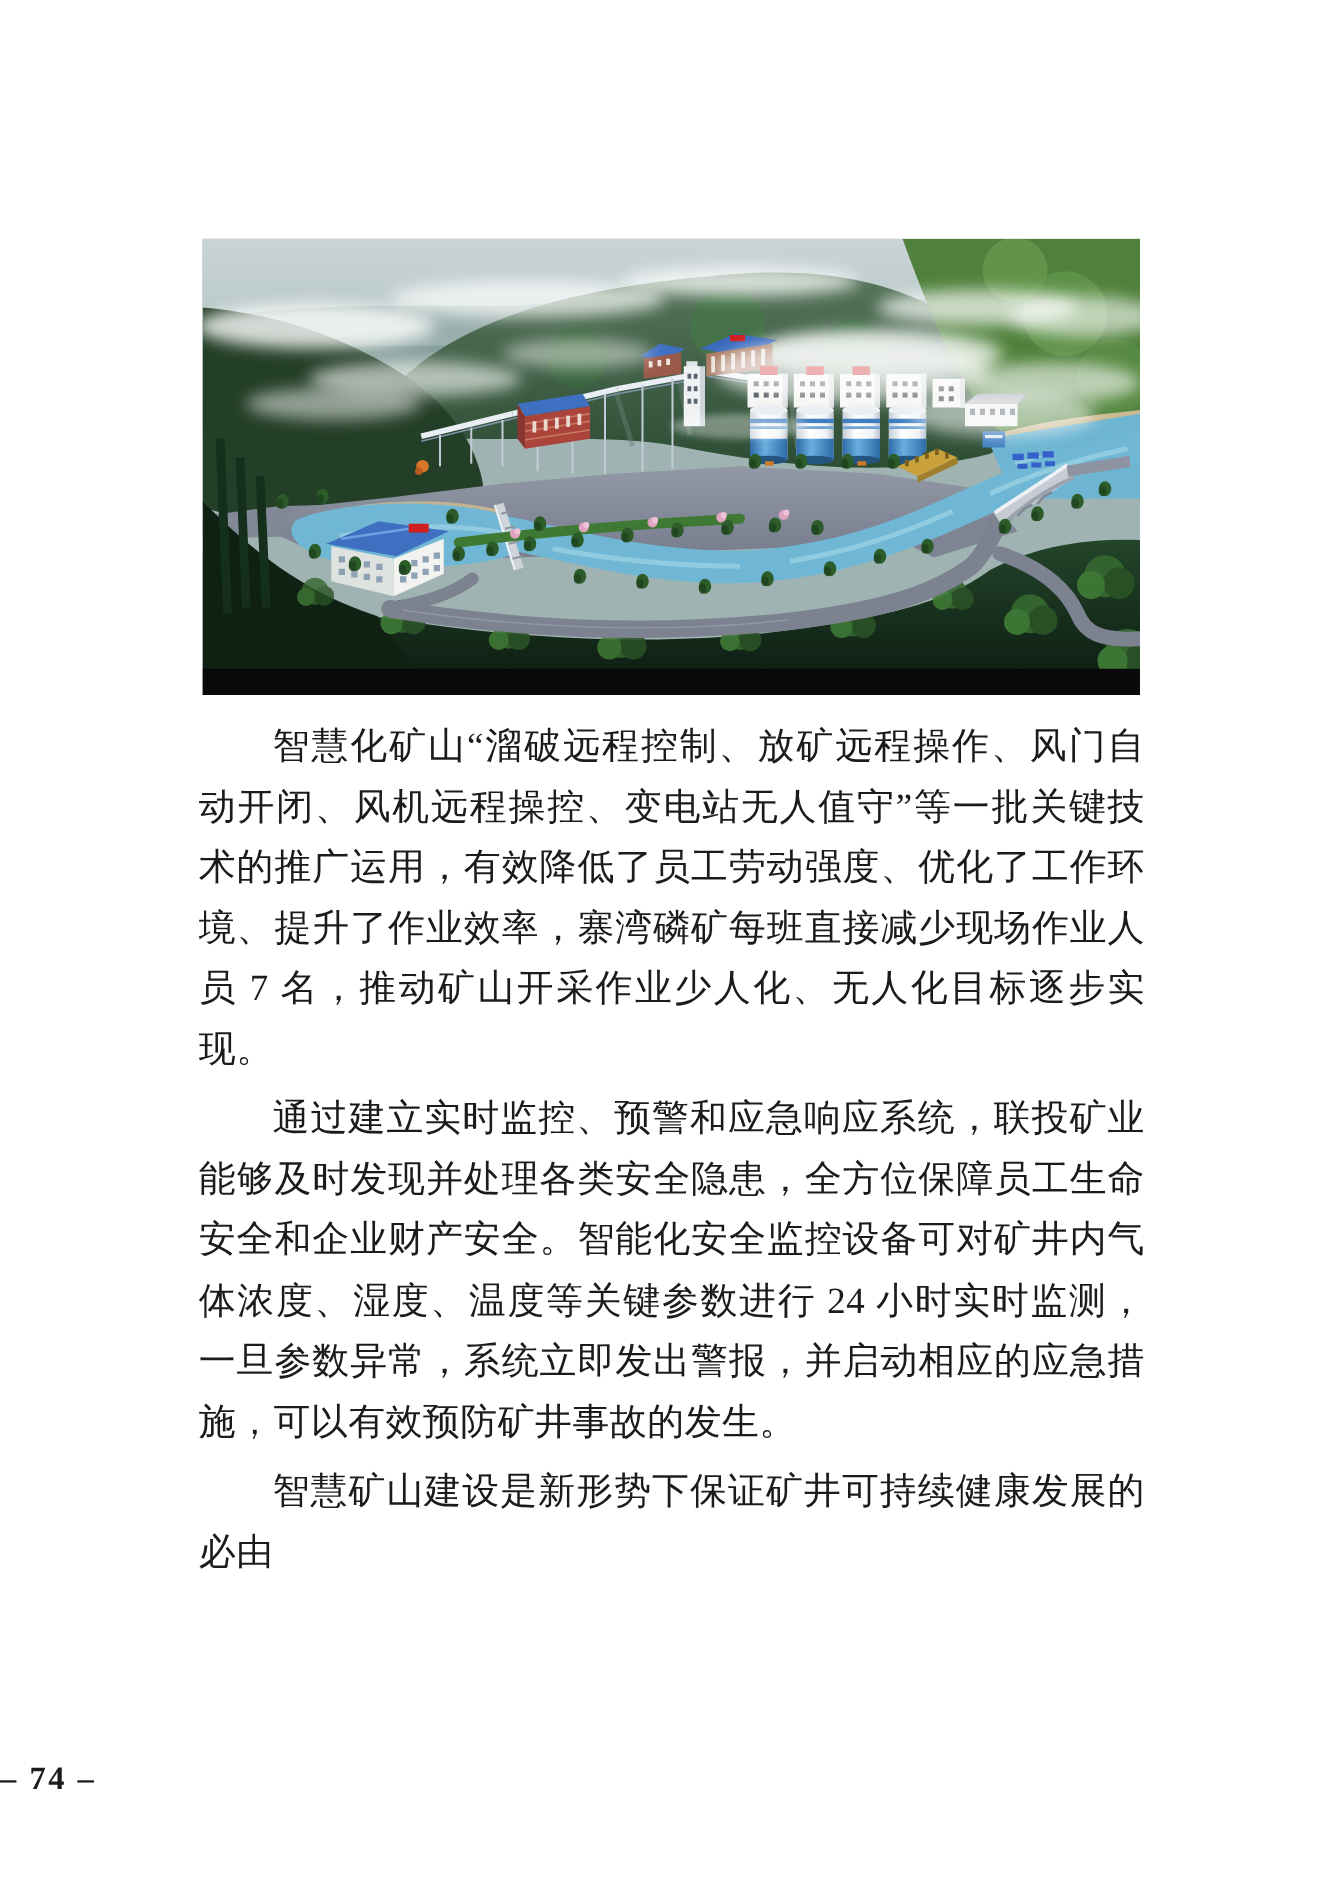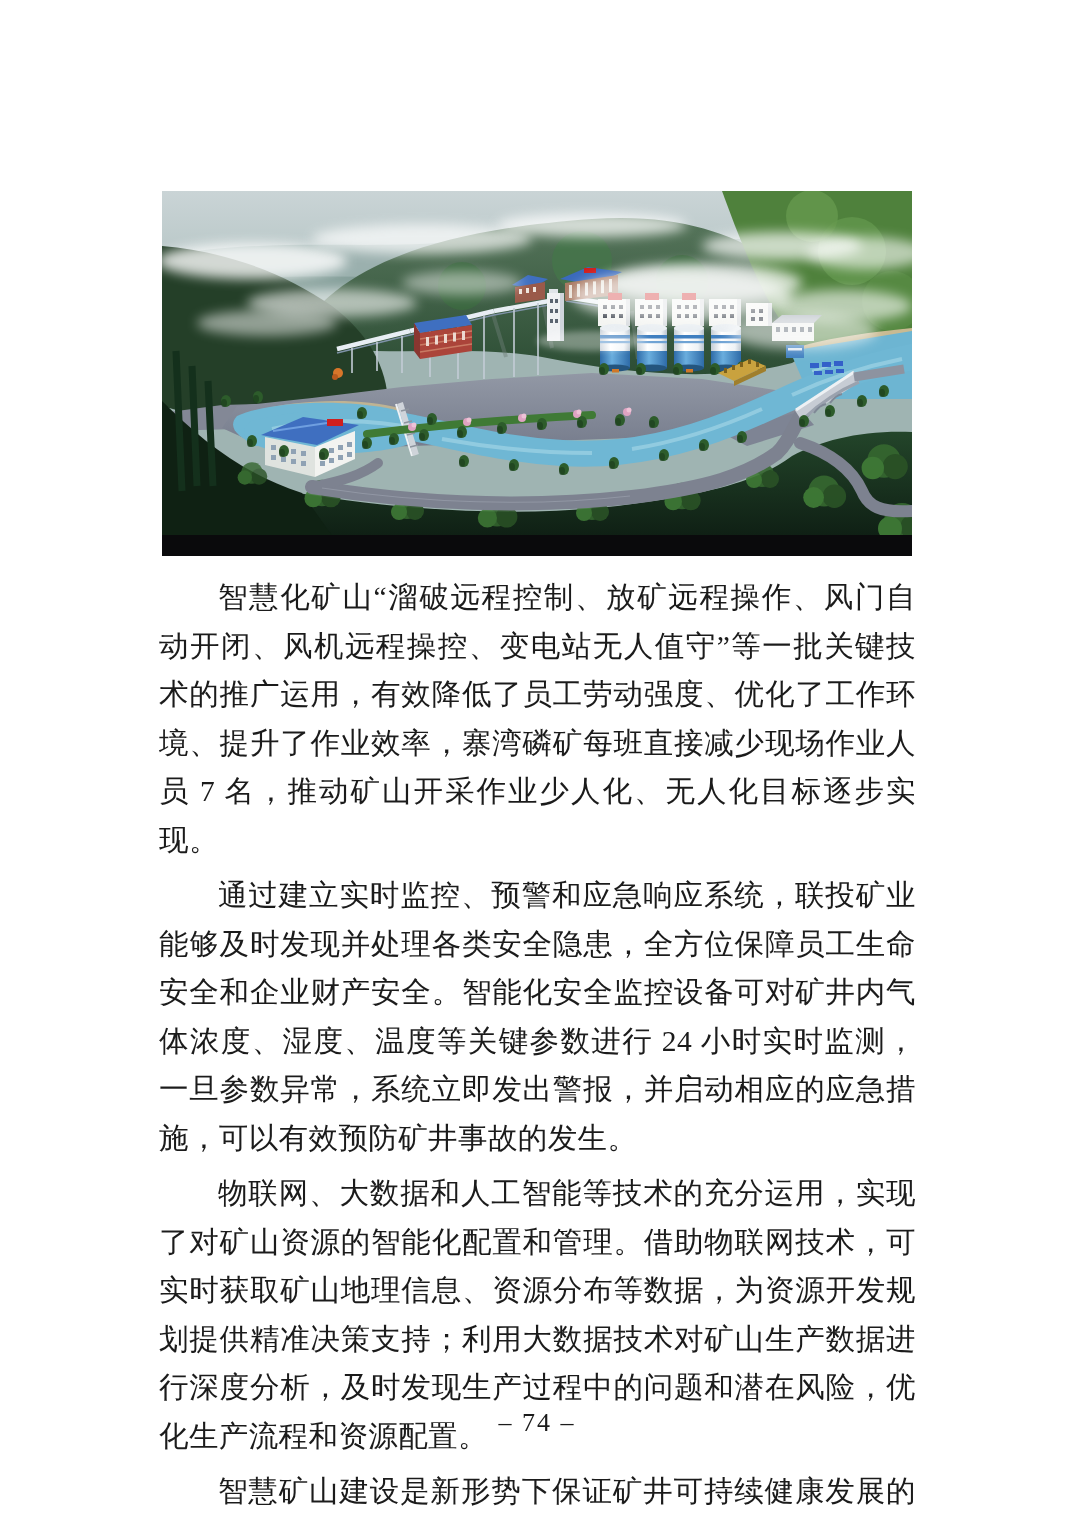--- a/index.html
+++ b/index.html
@@ -31,24 +31,25 @@
     line-height: 48.5px;
     text-align: justify;
     text-justify: inter-character;
     text-indent: 2em;
     letter-spacing: 0.4px;
   }
   .content p + p { margin-top: 7px; }
 
   .footer {
     position: absolute; left: 0; top: 1408px; width: 100%;
-    text-align: center;
+    text-align: left;
     font-size: 26px;
     letter-spacing: 2px;
     color: #1b1b1b;
+    font-weight: bold;
   }
 </style>
 </head>
 <body>
 
 <div class="page">
 
   <div class="figure">
     <svg width="750" height="365" viewBox="0 0 750 365">
       <defs>
@@ -484,19 +485,18 @@
         <ellipse cx="430" cy="150" rx="55" ry="10" filter="url(#blur3)" opacity="0.35"></ellipse>
       </g>
 
       <rect x="0" y="344" width="750" height="22" fill="#0a0a0c"></rect>
     </svg>
   </div>
 
   <div class="content">
     <p>智慧化矿山“溜破远程控制、放矿远程操作、风门自动开闭、风机远程操控、变电站无人值守”等一批关键技术的推广运用，有效降低了员工劳动强度、优化了工作环境、提升了作业效率，寨湾磷矿每班直接减少现场作业人员 7 名，推动矿山开采作业少人化、无人化目标逐步实现。</p>
     <p>通过建立实时监控、预警和应急响应系统，联投矿业能够及时发现并处理各类安全隐患，全方位保障员工生命安全和企业财产安全。智能化安全监控设备可对矿井内气体浓度、湿度、温度等关键参数进行 24 小时实时监测，一旦参数异常，系统立即发出警报，并启动相应的应急措施，可以有效预防矿井事故的发生。</p>
-    <p>物联网、大数据和人工智能等技术的充分运用，实现了对矿山资源的智能化配置和管理。借助物联网技术，可实时获取矿山地理信息、资源分布等数据，为资源开发规划提供精准决策支持；利用大数据技术对矿山生产数据进行深度分析，及时发现生产过程中的问题和潜在风险，优化生产流程和资源配置。</p>
     <p>智慧矿山建设是新形势下保证矿井可持续健康发展的必由</p>
   </div>
 
   <div class="footer">– 74 –</div>
 
 </div>
 
 </body></html>

